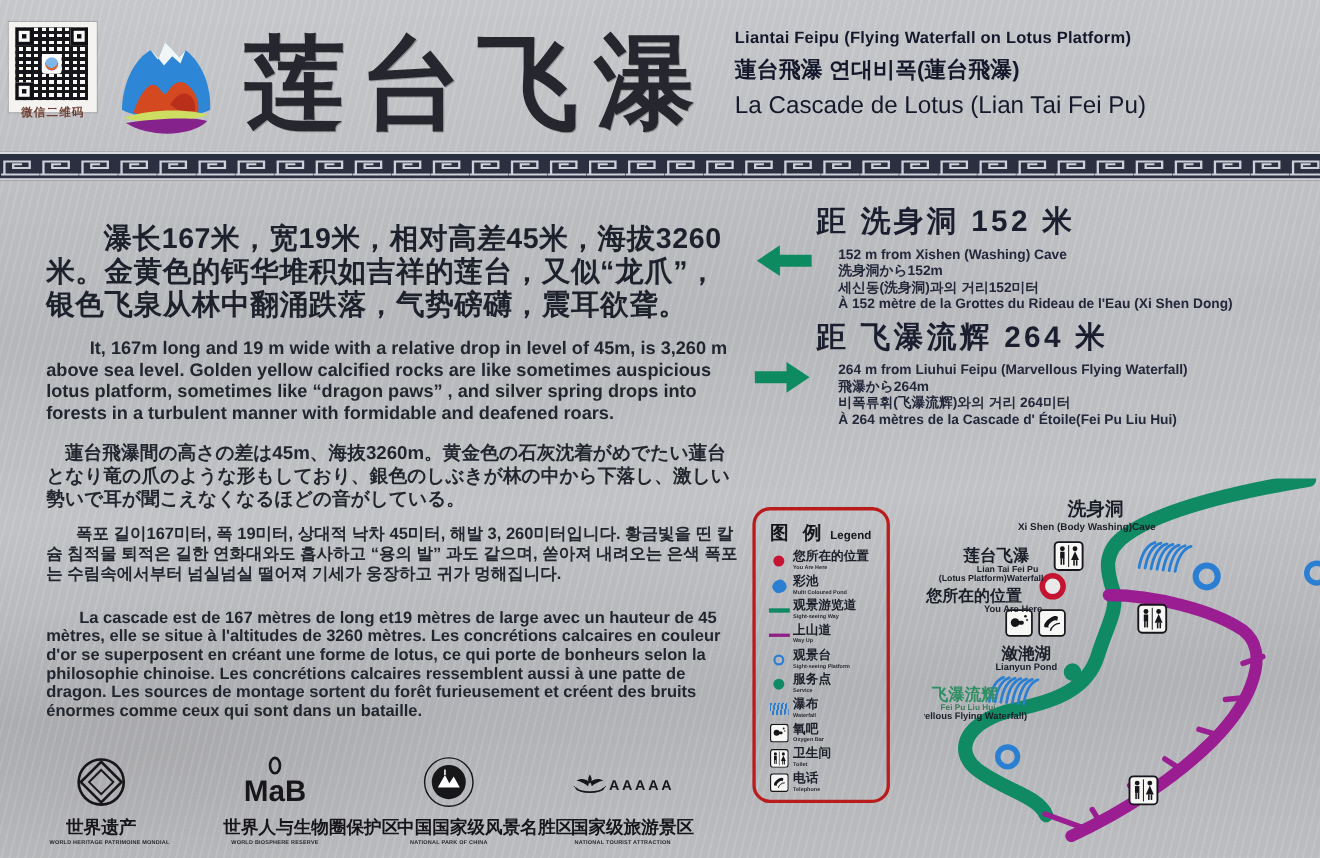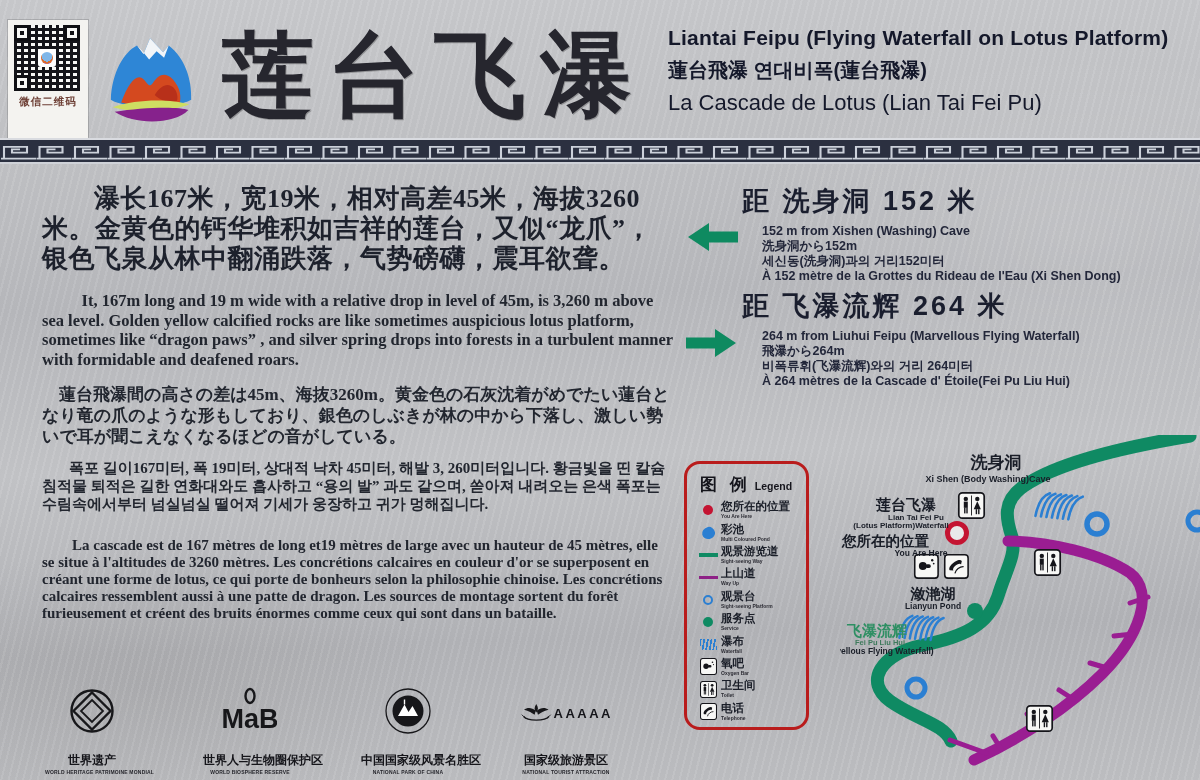--- a/index.html
+++ b/index.html
@@ -11,48 +11,48 @@
     color:#20242e;
   }
   .metal-overlay{
     position:absolute; inset:0; pointer-events:none;
     background:
       repeating-linear-gradient(104deg, rgba(255,255,255,0.06) 0 2px, rgba(0,0,0,0.015) 2px 7px),
       radial-gradient(420px 200px at 12% 88%, rgba(90,85,80,0.10), transparent 70%),
       radial-gradient(500px 260px at 90% 30%, rgba(255,255,255,0.12), transparent 70%);
   }
   
-  .qr-card{ position:absolute; left:8px; top:20px; width:80px; height:119px;
+  .qr-card{ position:absolute; left:8px; top:20px; width:80px; height:82px;
     background:#f4f3f0; box-shadow:0 0 0 1px rgba(0,0,0,0.15); padding:5px 6px; }
   .qr-box{ position:relative; width:66px; height:66px; background:#f8f8f6;
     background-image:
       repeating-linear-gradient(0deg,#15151a 0 3px, transparent 3px 6px),
       repeating-linear-gradient(90deg,#15151a 0 3px, transparent 3px 7px);
   }
   .qr-finder{ position:absolute; width:16px; height:16px; border:3px solid #101014; background:#f8f8f6; }
   .qr-finder::after{ content:""; position:absolute; left:3px; top:3px; width:4px; height:4px; background:#101014; }
   .qr-f1{ left:0; top:0; } .qr-f2{ right:0; top:0; } .qr-f3{ left:0; bottom:0; }
   .qr-center{ position:absolute; left:24px; top:24px; width:18px; height:18px; background:#fff; border-radius:3px;
     display:flex; align-items:center; justify-content:center; }
   .qr-center i{ width:12px; height:12px; border-radius:50%; background:radial-gradient(circle at 50% 35%,#7fb6e8 0 55%,#d86a30 55% 75%,#8a2a8c 75% 100%); display:block;}
   .qr-caption{ margin-top:4px; font-size:10.5px; font-weight:700; color:#6e4036; text-align:center; letter-spacing:1px;}
   .brand-logo{ position:absolute; left:95px; top:26px; }
   .callig-title{ position:absolute; left:222px; top:16px; width:450px; height:120px;
     font-size:92px; font-weight:800; letter-spacing:14px; color:#26262e;
     font-family:"DejaVu Serif","Liberation Serif",serif; white-space:nowrap; line-height:118px;
     text-shadow:1px 1px 0 rgba(0,0,0,0.25); }
   .title-block{ position:absolute; left:668px; top:26px; width:520px; color:#14182a;}
-  .title-en{ font-size:21px; font-weight:800; letter-spacing:0.2px;}
+  .title-en{ font-size:15px; font-weight:800; letter-spacing:0.2px;}
   .title-cjk{ font-size:20px; font-weight:700; margin-top:7px;}
   .title-fr{ font-size:22px; font-weight:400; margin-top:6px;}
   
   .meander{ position:absolute; left:0; top:138px; width:1200px; height:26px; background:#2b3040;
     border-top:2px solid #d9dbe0; border-bottom:2px solid #cfd2d8; }
   
-  .col-left{ position:absolute; left:42px; top:184px; width:632px;font-family:Liberation Serif, serif; }
+  .col-left{ position:absolute; left:42px; top:201px; width:632px; }
   .p-zh{ font-size:26px; line-height:30px; font-weight:700; text-indent:2em; letter-spacing:0.5px; margin:0; color:#1d212c;}
   .p-en{ font-size:16.5px; line-height:19.6px; font-weight:700; text-indent:2.4em; margin:17px 0 0; color:#22262f;}
   .p-ja{ font-size:17px; line-height:21px; font-weight:700; text-indent:1em; margin:15px 0 0; color:#22262f;}
   .p-ko{ font-size:15px; line-height:17.6px; font-weight:700; text-indent:1.8em; margin:13px 0 0; color:#22262f;}
   .p-fr{ font-size:15px; line-height:16.9px; font-weight:600; text-indent:2em; margin:24px 0 0; color:#22262f;}
   
   .dir{ position:absolute; left:742px; width:460px; color:#1a1e2e;}
   .dir-1{ top:183px; } .dir-2{ top:288px; }
   .dir-heading{ font-size:27px; font-weight:800; letter-spacing:3px; }
   .dir-lines{ margin:5px 0 0 20px; font-size:12.5px; line-height:15px; font-weight:700; color:#23273a;}
@@ -77,21 +77,21 @@
   .line-green{ background:#0f8a63; } .line-purple{ background:#8e2186; }
   .pond-blob{ width:13px; height:12px; background:#2b7fd2; border-radius:60% 45% 55% 50%/55% 60% 45% 50%; transform:rotate(-14deg);}
   .wf-swatch{ width:17px; height:11px; background:repeating-linear-gradient(100deg,#2b7fd2 0 1.7px,transparent 1.7px 3.5px);}
   
   .map-svg{ position:absolute; left:840px; top:435px; }
   .map-svg text{ font-family:"Liberation Sans","DejaVu Sans",sans-serif; }
   
   .logos{ position:absolute; left:45px; top:686px; width:568px; display:flex; justify-content:space-between; }
   .logo-cell{ width:94px; text-align:center; }
   .logo-art{ height:54px; display:flex; align-items:flex-start; justify-content:center; }
-  .logo-zh{ font-size:12px; font-weight:800; margin-top:12px; color:#15151a; white-space:nowrap;}
+  .logo-zh{ font-size:16px; font-weight:800; margin-top:2px; color:#15151a; white-space:nowrap;}
   .logo-en{ font-size:5px; font-weight:700; color:#26262c; white-space:nowrap; letter-spacing:0.2px;}
   .logo-aaaaa{ font-size:13px; font-weight:800; letter-spacing:2.5px; color:#15151a; line-height:1;}
 </style>
 </head>
 <body>
 
 <svg width="0" height="0" style="position:absolute">
   <defs>
     <path id="mu" d="M1,20 H36 M4,20 V6 H27 V13 H12 V9 H20" fill="none" stroke="#ccd1da" stroke-width="2.1"></path>
     <g id="wc-sym">

